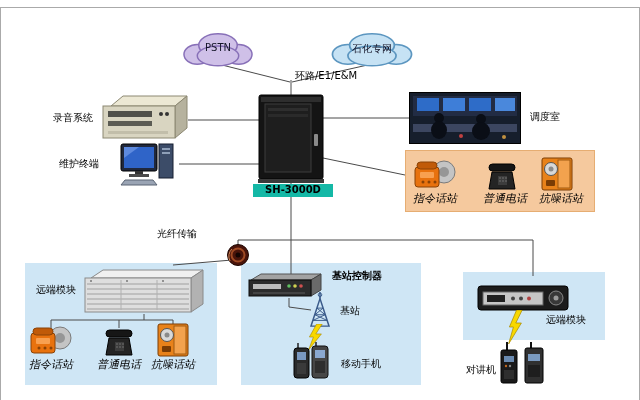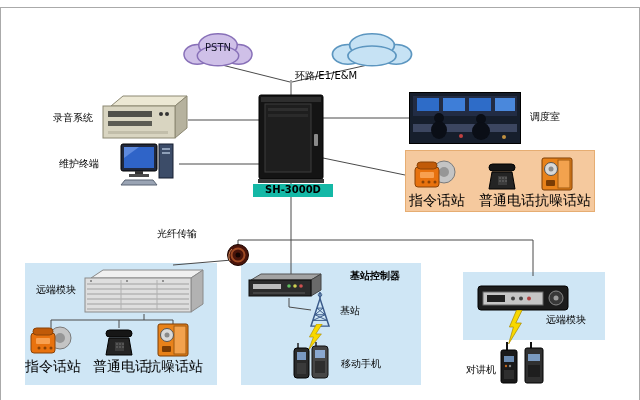--- a/index.html
+++ b/index.html
@@ -4,21 +4,21 @@
 <style>
   html,body{margin:0;padding:0;background:#fff;}
   #canvas{
     position:relative;width:640px;height:400px;background:#fff;
     border:1px solid #aaa;box-sizing:border-box;overflow:hidden;
     font-family:"DejaVu Sans","Liberation Sans",sans-serif;
     margin-top:7px;
   }
   .abs{position:absolute;}
   .lbl{position:absolute;font-size:10px;color:#000;text-align:center;line-height:1.25;white-space:nowrap;}
-  .sm{font-size:14px;}
+  .sm{font-size:11px;font-style:italic;}
   .bold{font-weight:bold;}
   .zone{position:absolute;}
   .blue-box{background:#cfe6f5;}
   .orange-box{background:#f5c99e;border:1px solid #e6ad72;}
   svg.icon{display:block;width:100%;height:100%;}
   #wires{position:absolute;left:0;top:0;width:640px;height:400px;pointer-events:none;}
   #wires line, #wires polyline{stroke:#4a4a4a;stroke-width:1;fill:none;}
   .cloud-lbl{position:absolute;left:0;top:12px;width:100%;text-align:center;font-size:10px;color:#141428;}
   .mask{background:#14b8a6;padding:0 2px;}
 </style>
@@ -63,20 +63,21 @@
     <span class="cloud-lbl">PSTN</span>
   </div>
 
   <div class="abs" style="left:328px;top:22px;width:86px;height:38px;">
     <svg class="icon" viewBox="0 0 100 50" preserveAspectRatio="none">
       <ellipse cx="22" cy="32" rx="18" ry="13" fill="#c6e2f4" stroke="#5c96c0" stroke-width="2"></ellipse>
       <ellipse cx="78" cy="32" rx="18" ry="13" fill="#c6e2f4" stroke="#5c96c0" stroke-width="2"></ellipse>
       <ellipse cx="50" cy="20" rx="26" ry="15" fill="#c6e2f4" stroke="#5c96c0" stroke-width="2"></ellipse>
       <ellipse cx="50" cy="34" rx="28" ry="13" fill="#c6e2f4" stroke="#5c96c0" stroke-width="2"></ellipse>
     </svg>
+    <span class="cloud-lbl">石化专网</span>
   </div>
 
   <span class="lbl" style="left:294px;top:62px;text-align:center;">环路/E1/E&amp;M</span>
 
   <div class="abs" style="left:257px;top:86px;width:66px;height:90px;">
     <svg class="icon" viewBox="0 0 66 90" preserveAspectRatio="none">
       <rect x="1" y="1" width="64" height="84" rx="2" fill="#141414" stroke="#000"></rect>
       <rect x="3" y="3" width="60" height="5" fill="#2e2e2e"></rect>
       <rect x="7" y="10" width="46" height="68" fill="#1e1e1e" stroke="#3c3c3c"></rect>
       <rect x="10" y="14" width="40" height="3" fill="#2e2e2e"></rect>
@@ -245,21 +246,21 @@
       <polygon points="4,8 14,2 74,2 64,8" fill="#a2a2a2" stroke="#555"></polygon>
       <polygon points="64,8 74,2 74,18 64,24" fill="#6a6a6a" stroke="#444"></polygon>
       <rect x="2" y="8" width="62" height="16" fill="#2c2c2c" stroke="#0a0a0a"></rect>
       <rect x="6" y="12" width="28" height="5" fill="#bcbcbc"></rect>
       <circle cx="42" cy="14" r="1.8" fill="#60c060"></circle>
       <circle cx="48" cy="14" r="1.8" fill="#d0d050"></circle>
       <circle cx="54" cy="14" r="1.8" fill="#d05050"></circle>
       <rect x="6" y="20" width="52" height="2" fill="#444"></rect>
     </svg>
   </div>
-  <span class="lbl bold" style="left:322px;top:262px;width:68px;padding-left:18px;">基站控制器</span>
+  <span class="lbl bold" style="left:322px;top:262px;width:68px;">基站控制器</span>
   <div class="abs" style="left:306px;top:284px;width:26px;height:36px;">
     <svg class="icon" viewBox="0 0 26 38" preserveAspectRatio="none">
       <line x1="13" y1="0" x2="13" y2="7" stroke="#3a5a8a" stroke-width="1.5"></line>
       <circle cx="13" cy="3" r="1.8" fill="none" stroke="#3a5a8a"></circle>
       <polygon points="13,7 4,36 22,36" fill="none" stroke="#3a5a8a" stroke-width="1.5"></polygon>
       <line x1="10" y1="17" x2="16" y2="17" stroke="#3a5a8a"></line>
       <line x1="8" y1="24" x2="18" y2="24" stroke="#3a5a8a"></line>
       <line x1="6" y1="30" x2="20" y2="30" stroke="#3a5a8a"></line>
       <line x1="10" y1="17" x2="18" y2="24" stroke="#3a5a8a"></line>
       <line x1="16" y1="17" x2="8" y2="24" stroke="#3a5a8a"></line>

